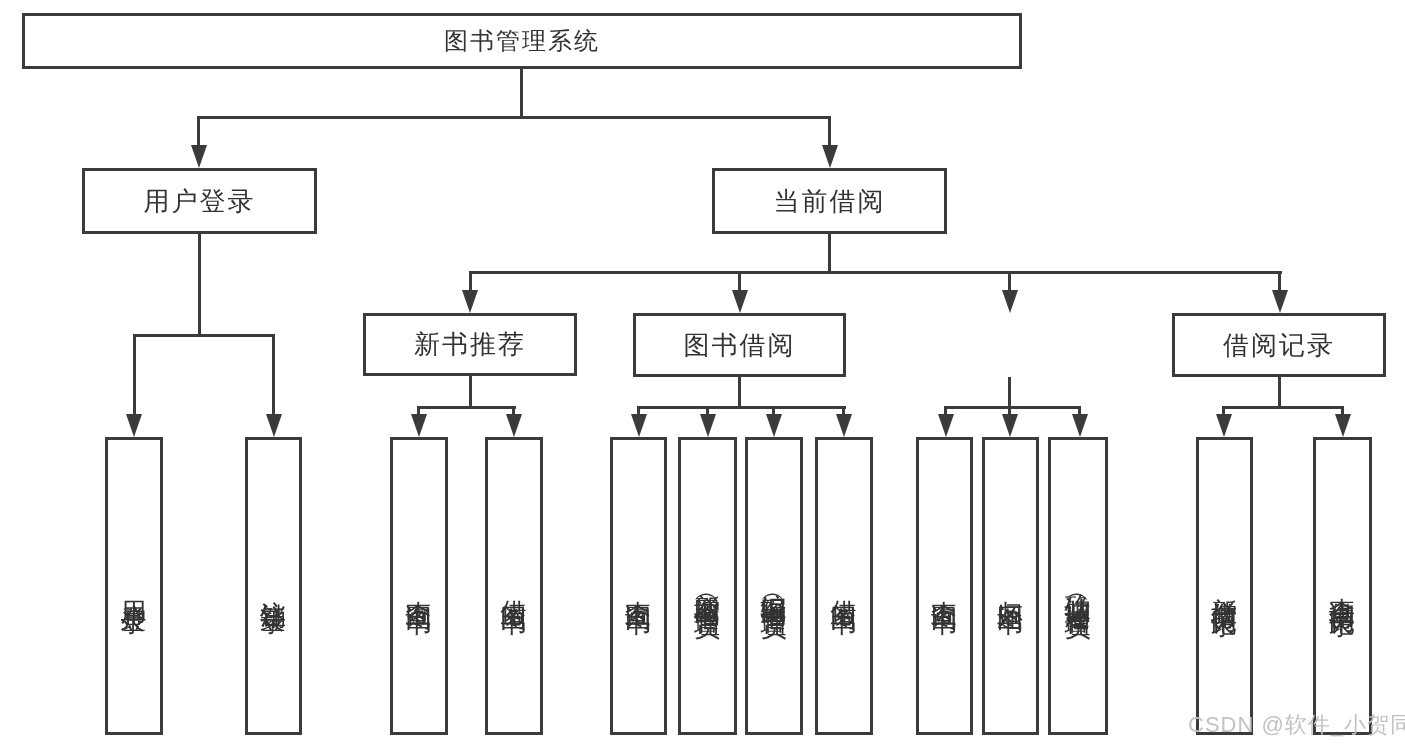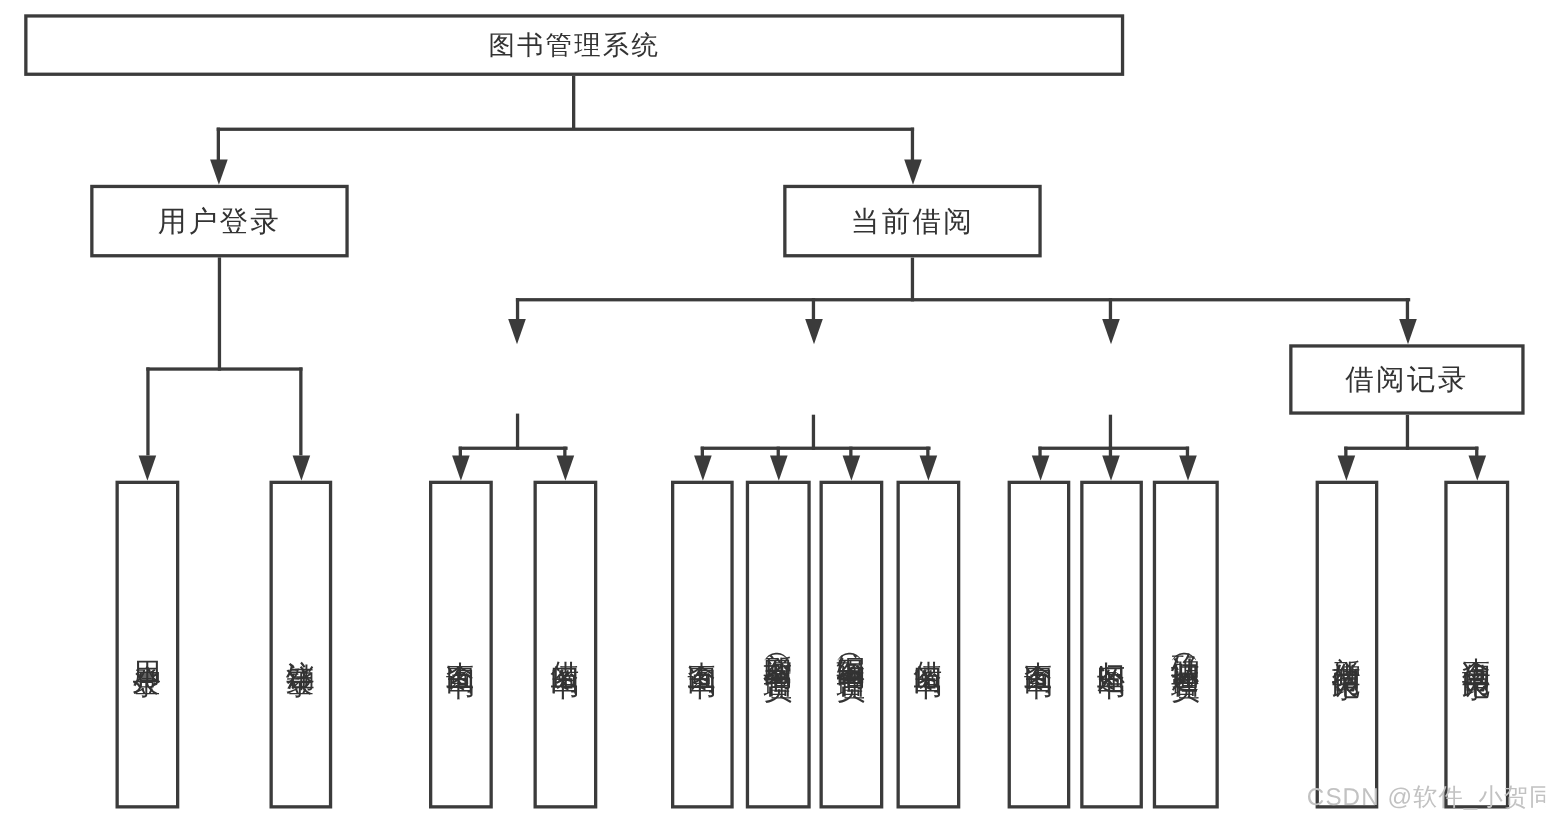--- a/index.html
+++ b/index.html
@@ -112,20 +112,26 @@
   <div class="hline" style="left:469px; top:271px; width:813px;"></div>
   <div class="vline" style="left:469px; top:271px; height:22px;"></div>
   <div class="arrow" style="left:462px; top:290px;"></div>
   <div class="vline" style="left:738px; top:271px; height:22px;"></div>
   <div class="arrow" style="left:732px; top:290px;"></div>
   <div class="vline" style="left:1008px; top:271px; height:22px;"></div>
   <div class="arrow" style="left:1002px; top:290px;"></div>
   <div class="vline" style="left:1278px; top:271px; height:22px;"></div>
   <div class="arrow" style="left:1272px; top:290px;"></div>
 
+  <div class="node" style="left:363px; top:313px; width:214px; height:63px;">
+    <span>新书推荐</span>
+  </div>
+  <div class="node" style="left:633px; top:313px; width:213px; height:64px;">
+    <span>图书借阅</span>
+  </div>
   <div class="node" style="left:1172px; top:313px; width:214px; height:64px;">
     <span>借阅记录</span>
   </div>
 
   <div class="vline" style="left:469px; top:376px; height:33px;"></div>
   <div class="hline" style="left:417px; top:406px; width:99px;"></div>
   <div class="vline" style="left:417px; top:406px; height:10px;"></div>
   <div class="arrow" style="left:411px; top:414px;"></div>
   <div class="vline" style="left:512px; top:406px; height:10px;"></div>
   <div class="arrow" style="left:506px; top:414px;"></div>

